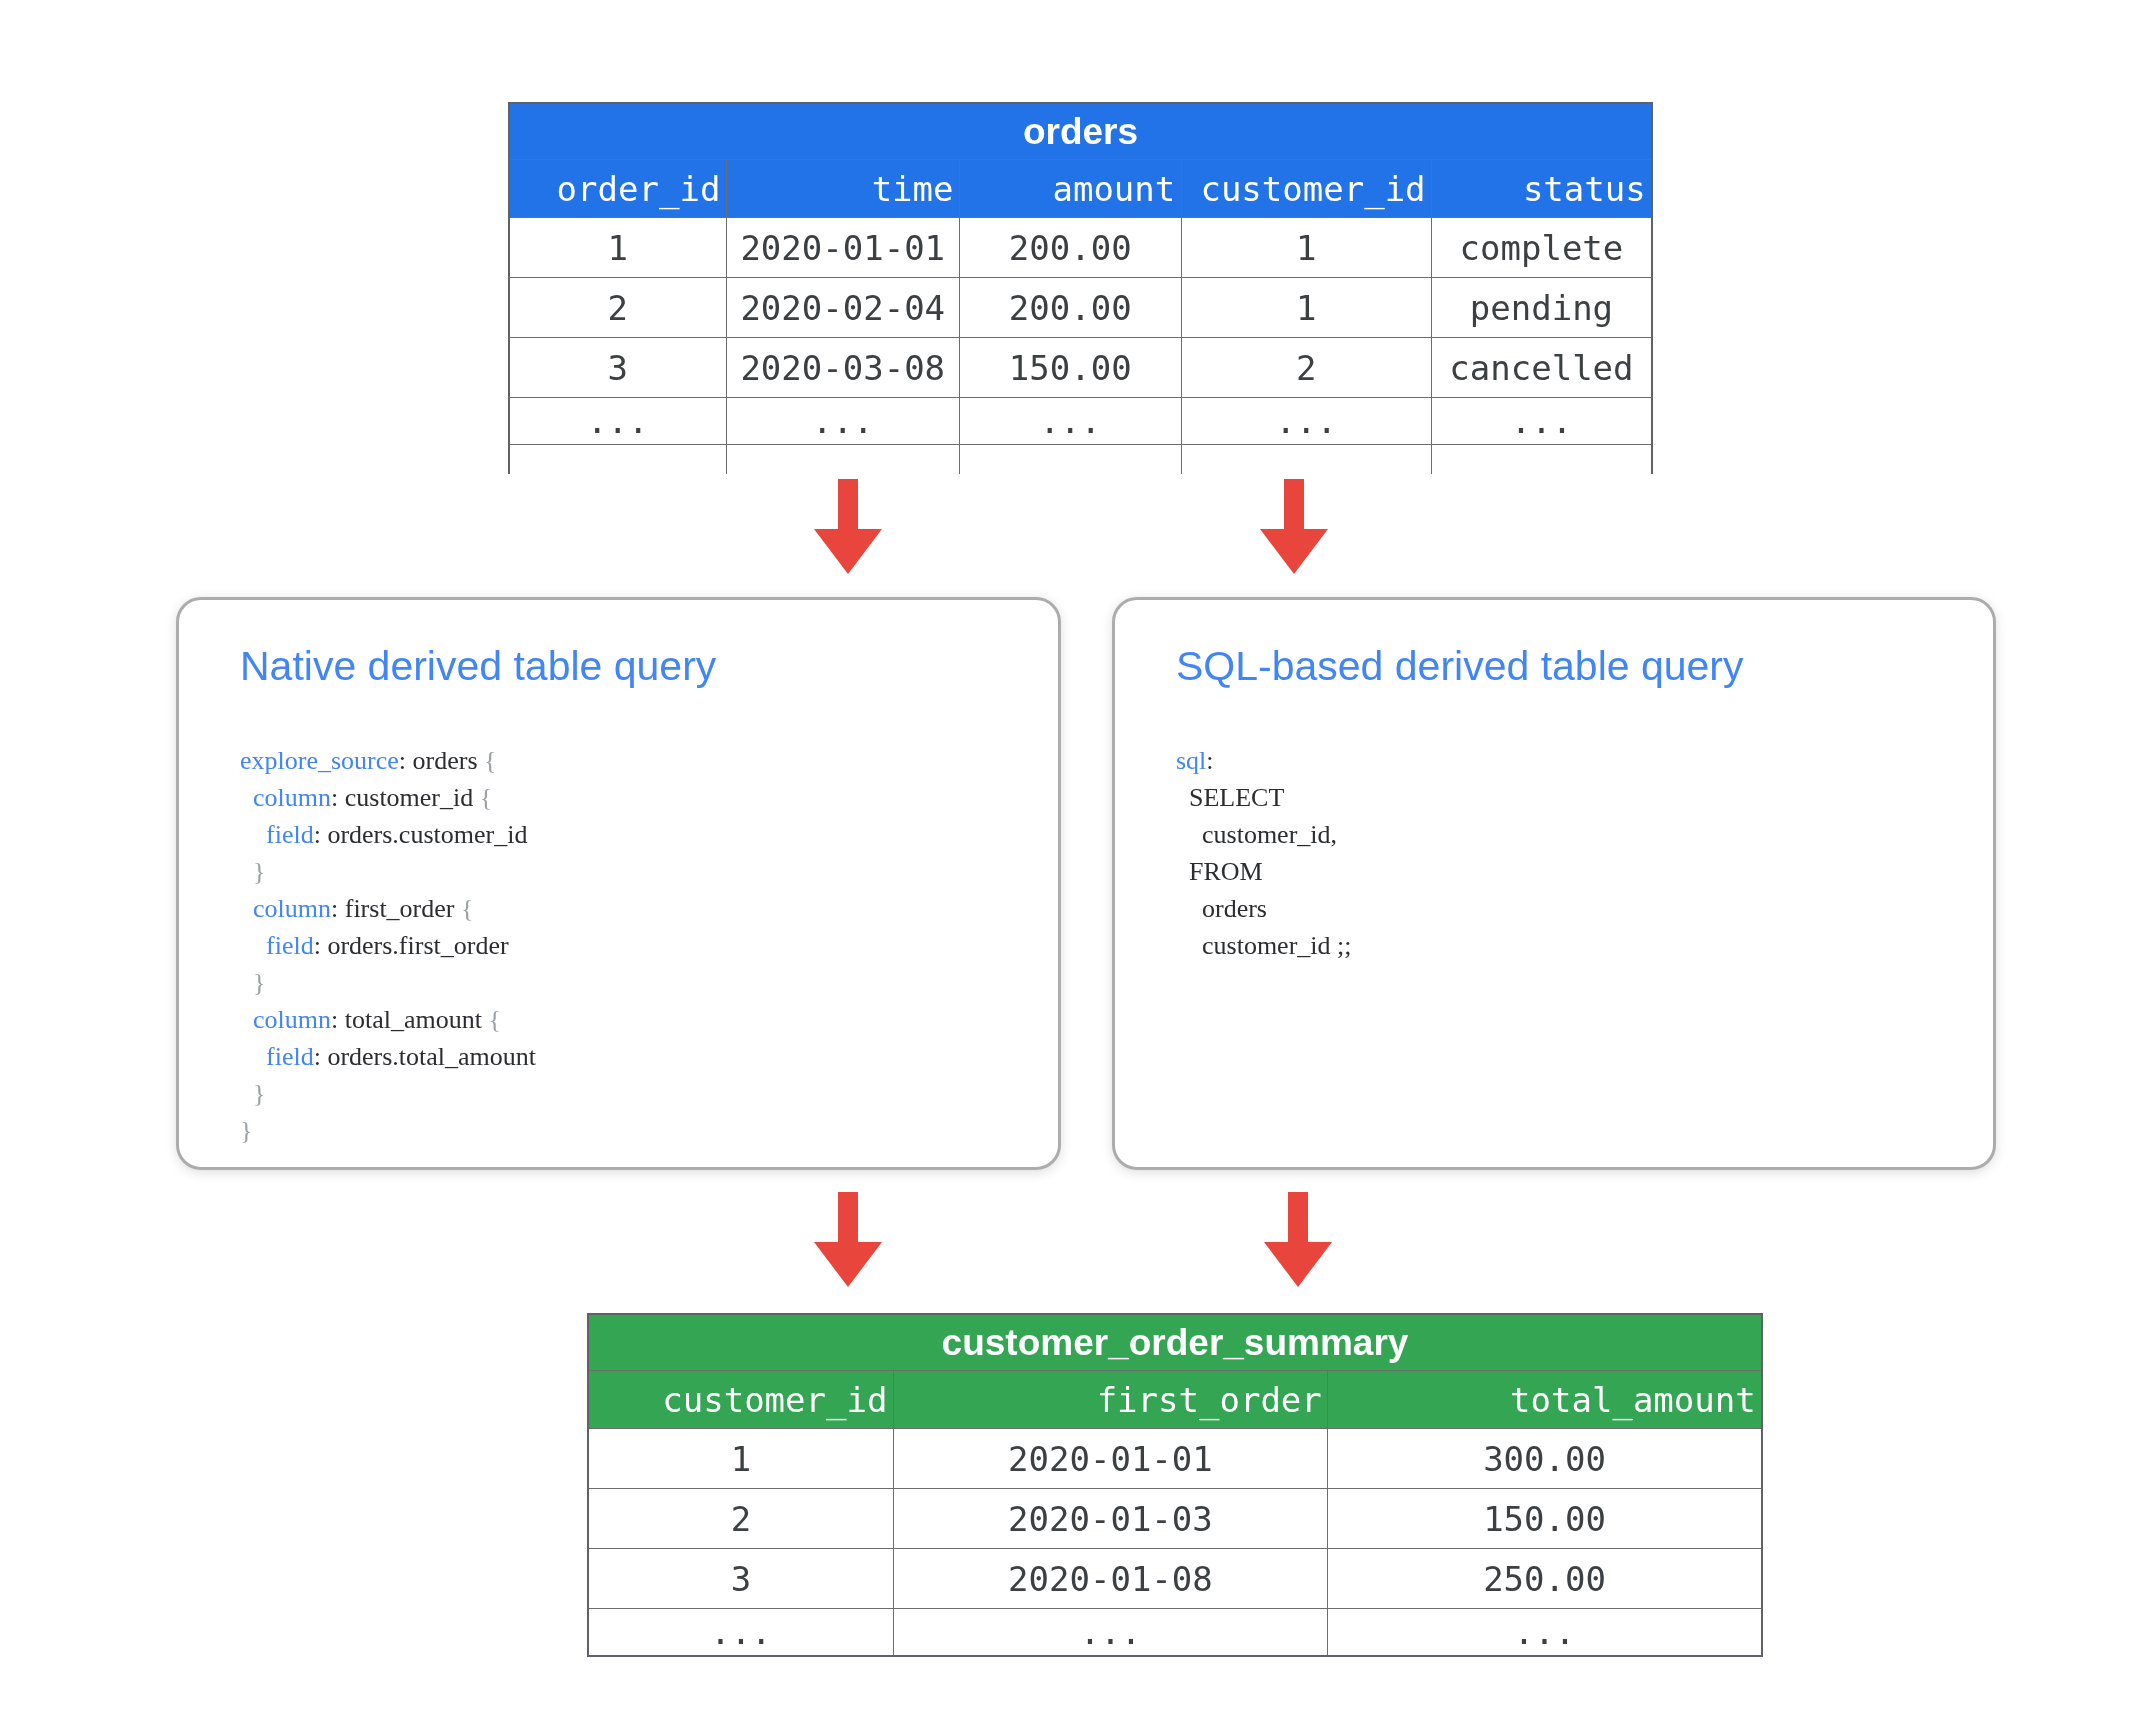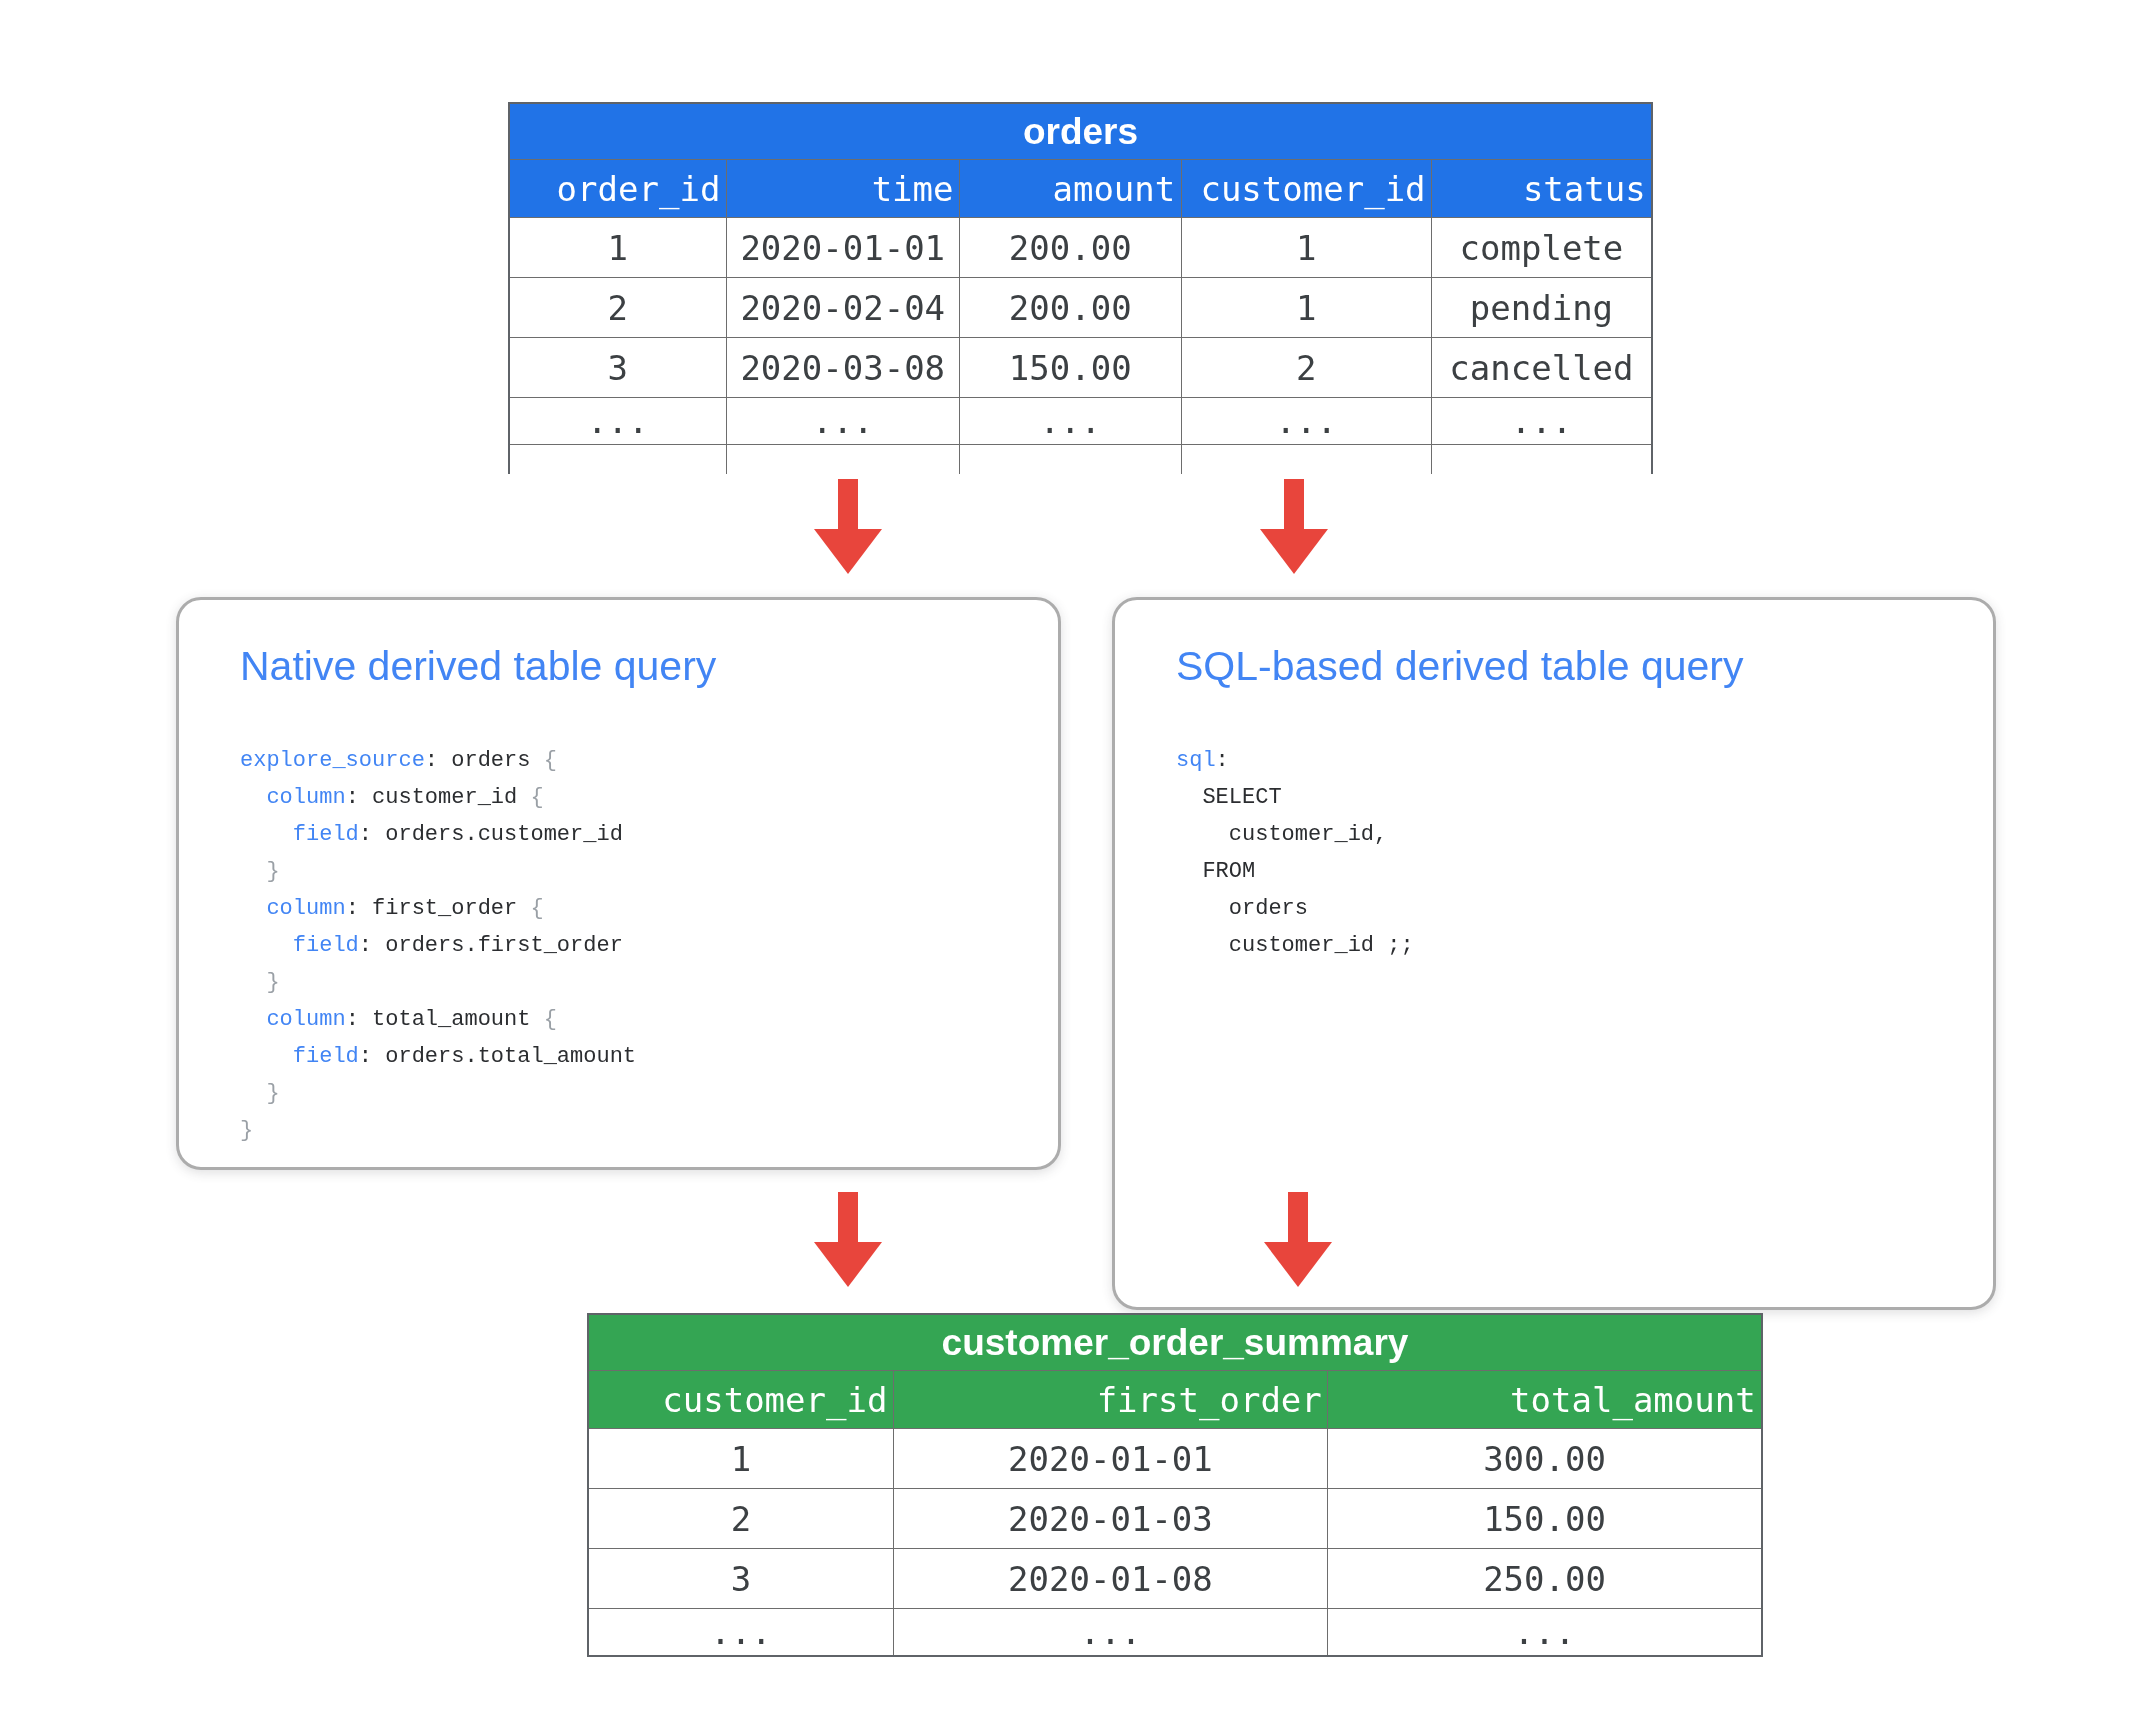--- a/index.html
+++ b/index.html
@@ -80,32 +80,32 @@
   
   .qbox{
     position:absolute;
     box-sizing:border-box;
     background:#fff;
     border:3.6px solid var(--box_border,#acacac);
     border-radius:25px;
     box-shadow:0 2.7px 10.7px rgba(60,64,67,.16);
   }
   #native-box{left:176px;top:597px;width:885px;height:573px;}
-  #sql-box{left:1112px;top:597px;width:884px;height:713px;}
+  #sql-box{left:1112px;top:597px;width:884px;height:573px;}
   .qtitle{
     margin:46px 0 0 61px;
     font-family:"Liberation Sans",sans-serif;
     font-size:41px;
     line-height:41px;
     color:var(--accent_blue,#4285f4);
   }
   .code{
     margin:55px 0 0 61px;
-    font-family:Liberation Mono, monospace;
-    font-size:22px;
+    font-family:Liberation Serif, serif;
+    font-size:26px;
     line-height:37px;
   }
   .code-line{white-space:pre;}
   .tok-k{color:var(--accent_blue,#4285f4);}
   .tok-p{color:var(--code_text,#2b2d30);}
   .tok-b{color:var(--brace_gray,#9aa0a6);}
 </style>
 </head>
 <body>
 

